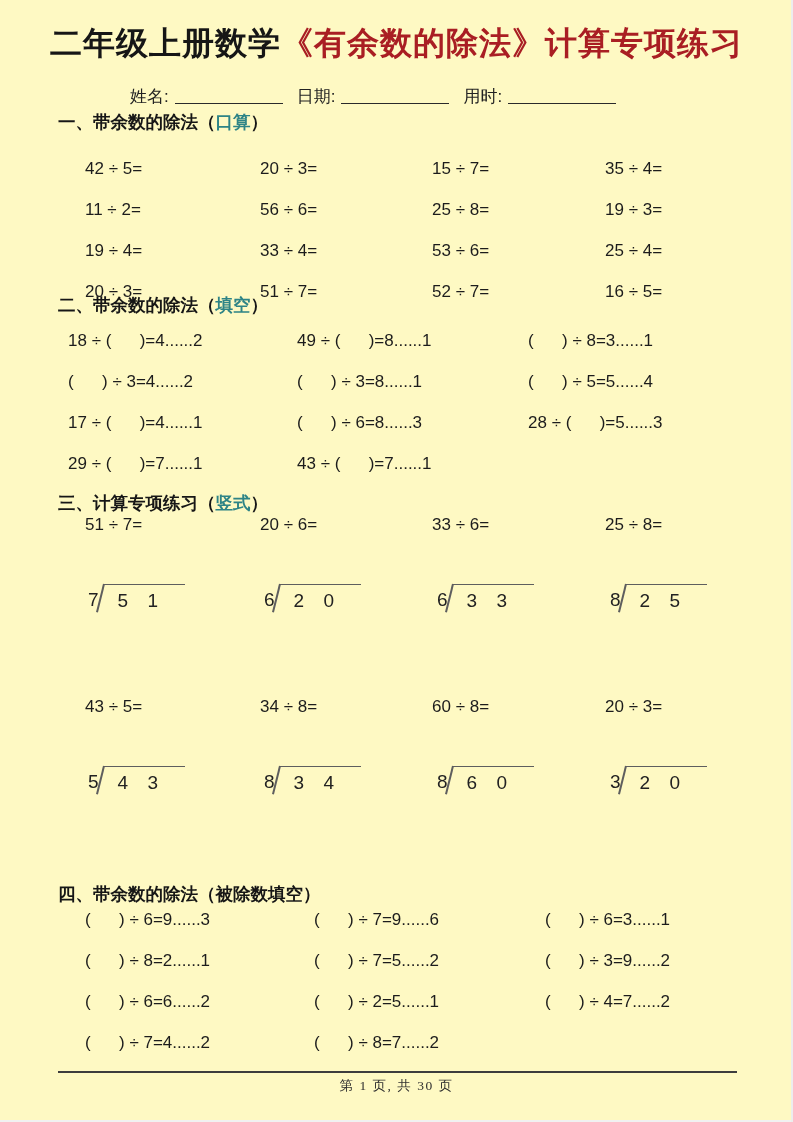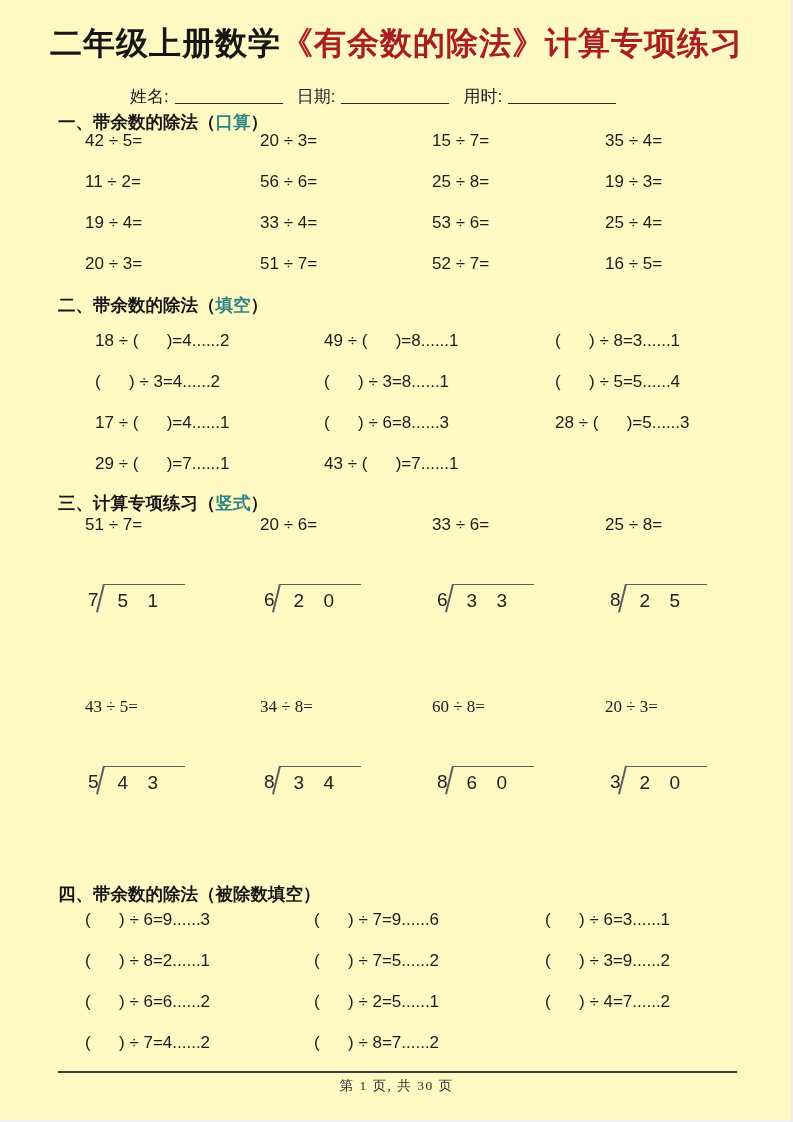--- a/index.html
+++ b/index.html
@@ -26,25 +26,25 @@
   }
   .blank.last { margin-right:0; }
 
   .heading { position:absolute; left:58px; font-size:17.5px; font-weight:bold; color:#161616; white-space:pre; }
   .hl { color:#2e8486;text-align:right; }
   .h-s1 { top:110px; } .h-s2 { top:293px; } .h-s3 { top:491px; } .h-s4 { top:882px; }
 
   .grid { position:absolute; display:grid; align-items:center; }
   .prob { white-space:pre; font-size:17px; color:#1c1c1c; }
 
-  .g-s1  { top:120px; left:85px; width:668px; grid-template-columns:175px 172px 173px 1fr; grid-auto-rows:41px; }
-  .g-s2  { top:320px; left:95px; width:668px; grid-template-columns:229px 231px 1fr; grid-auto-rows:41px; }
+  .g-s1  { top:148px; left:85px; width:668px; grid-template-columns:175px 172px 173px 1fr; grid-auto-rows:41px; }
+  .g-s2  { top:320px; left:68px; width:668px; grid-template-columns:229px 231px 1fr; grid-auto-rows:41px; }
   .g-s3a { top:512px; left:85px; width:668px; grid-template-columns:175px 172px 173px 1fr; grid-auto-rows:26px; }
   .g-ld1 { top:584px; left:88px; width:665px; grid-template-columns:176px 173px 173px 1fr; grid-auto-rows:36px; align-items:start; }
-  .g-s3b { top:694px; left:85px; width:668px; grid-template-columns:175px 172px 173px 1fr; grid-auto-rows:26px;font-family:Liberation Serif, serif; }
+  .g-s3b { top:694px; left:85px; width:668px; grid-template-columns:175px 172px 173px 1fr; grid-auto-rows:26px; }
   .g-ld2 { top:766px; left:88px; width:665px; grid-template-columns:176px 173px 173px 1fr; grid-auto-rows:36px; align-items:start; }
   .g-s4  { top:899px; left:85px; width:668px; grid-template-columns:229px 231px 1fr; grid-auto-rows:41px; }
 
   .ld { display:flex; align-items:flex-start; font-size:19px; color:#222; }
   .ld-divisor { padding-top:4px; line-height:24px; }
   .ld-box {
     position:relative; margin-left:5px; border-top:1.6px solid #5e5e5e;
     padding:4px 20px 2px 14px; line-height:24px;
   }
   .ld-slash {

